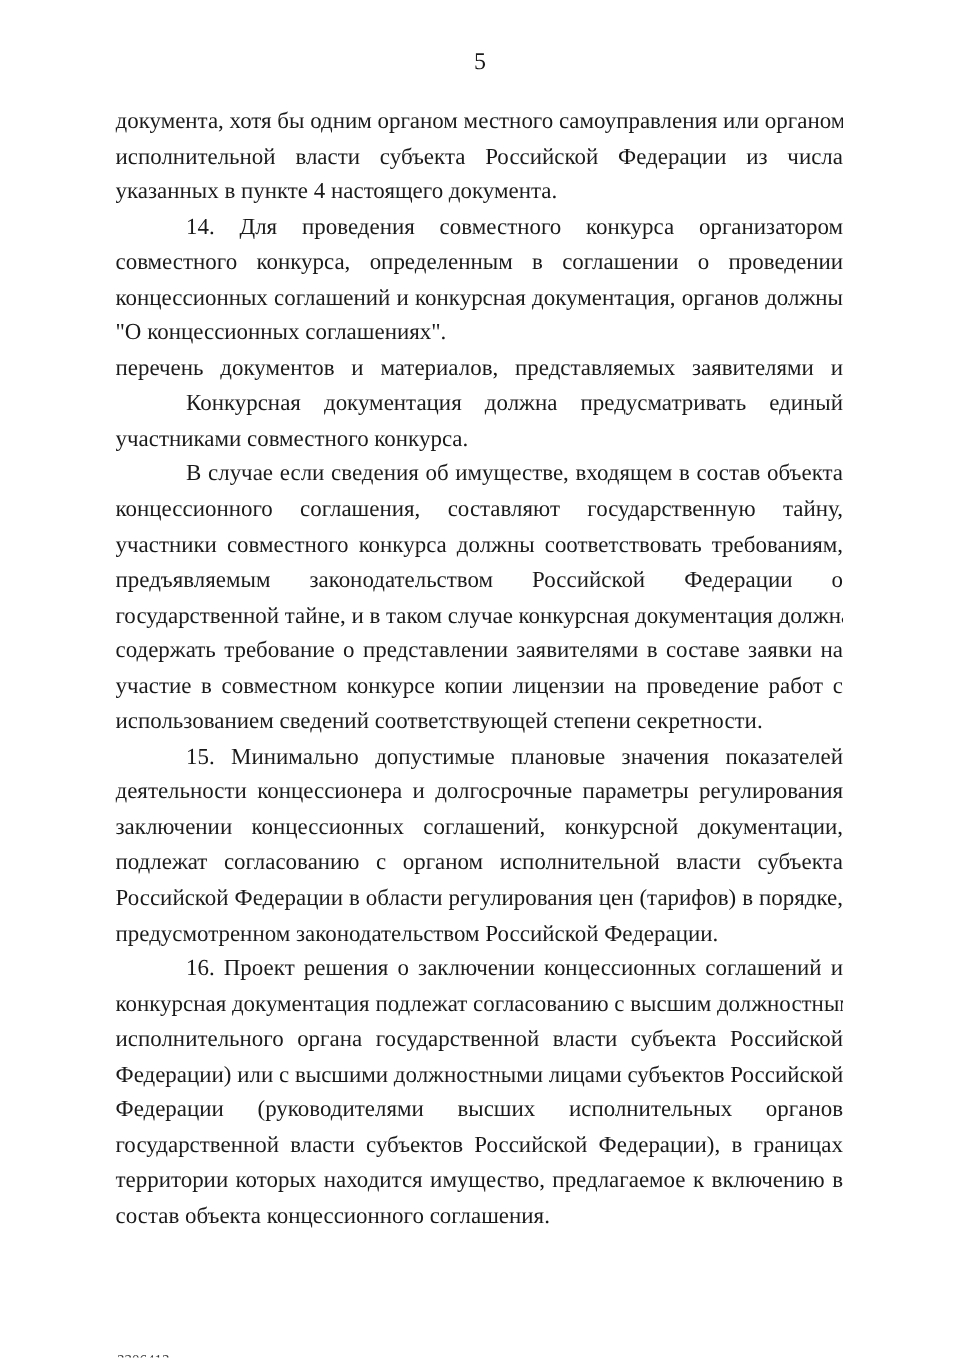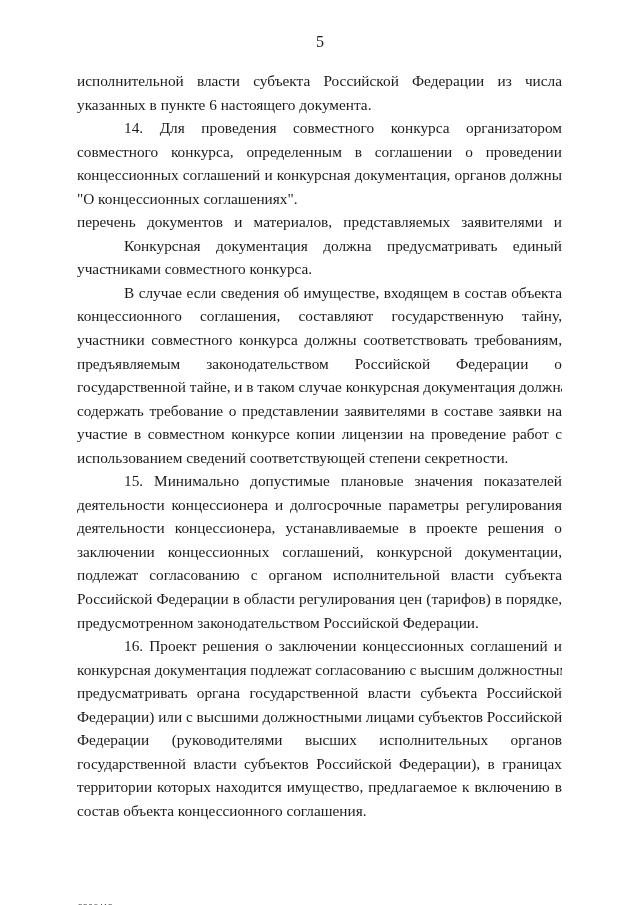--- a/index.html
+++ b/index.html
@@ -56,22 +56,23 @@
     }
   </style>
 </head>
 <body>
 
 <div class="page-number">5</div>
 
 <div class="body-text">
 
   <div>
+    <span class="line">документа, хотя бы одним органом местного самоуправления или органом</span>
     <span class="line">исполнительной власти субъекта Российской Федерации из числа</span>
-    <span class="line last">указанных в пункте 6 настоящего документа.</span>
+    <span class="line last">указанных в пункте 4 настоящего документа.</span>
   </div>
 
   <div>
     <span class="line indent">14. Для проведения совместного конкурса организатором</span>
     <span class="line">совместного конкурса, определенным в соглашении о проведении</span>
     <span class="line">концессионных соглашений и конкурсная документация, органов должны</span>
     <span class="line last">"О концессионных соглашениях".</span>
   </div>
 
   <div>
@@ -87,31 +88,30 @@
     <span class="line">предъявляемым законодательством Российской Федерации о</span>
     <span class="line">государственной тайне, и в таком случае конкурсная документация должна</span>
     <span class="line">содержать требование о представлении заявителями в составе заявки на</span>
     <span class="line">участие в совместном конкурсе копии лицензии на проведение работ с</span>
     <span class="line last">использованием сведений соответствующей степени секретности.</span>
   </div>
 
   <div>
     <span class="line indent">15. Минимально допустимые плановые значения показателей</span>
     <span class="line">деятельности концессионера и долгосрочные параметры регулирования</span>
-    <span class="line">деятельности концессионера, устанавливаемые в проекте решения о</span>
     <span class="line">заключении концессионных соглашений, конкурсной документации,</span>
     <span class="line">подлежат согласованию с органом исполнительной власти субъекта</span>
     <span class="line">Российской Федерации в области регулирования цен (тарифов) в порядке,</span>
     <span class="line last">предусмотренном законодательством Российской Федерации.</span>
   </div>
 
   <div>
     <span class="line indent">16. Проект решения о заключении концессионных соглашений и</span>
     <span class="line">конкурсная документация подлежат согласованию с высшим должностным</span>
-    <span class="line">предусматривать органа государственной власти субъекта Российской</span>
+    <span class="line">исполнительного органа государственной власти субъекта Российской</span>
     <span class="line">Федерации) или с высшими должностными лицами субъектов Российской</span>
     <span class="line">Федерации (руководителями высших исполнительных органов</span>
     <span class="line">государственной власти субъектов Российской Федерации), в границах</span>
     <span class="line">территории которых находится имущество, предлагаемое к включению в</span>
     <span class="line last">состав объекта концессионного соглашения.</span>
   </div>
 
 </div>
 
 <div class="footer-code">3306413</div>

